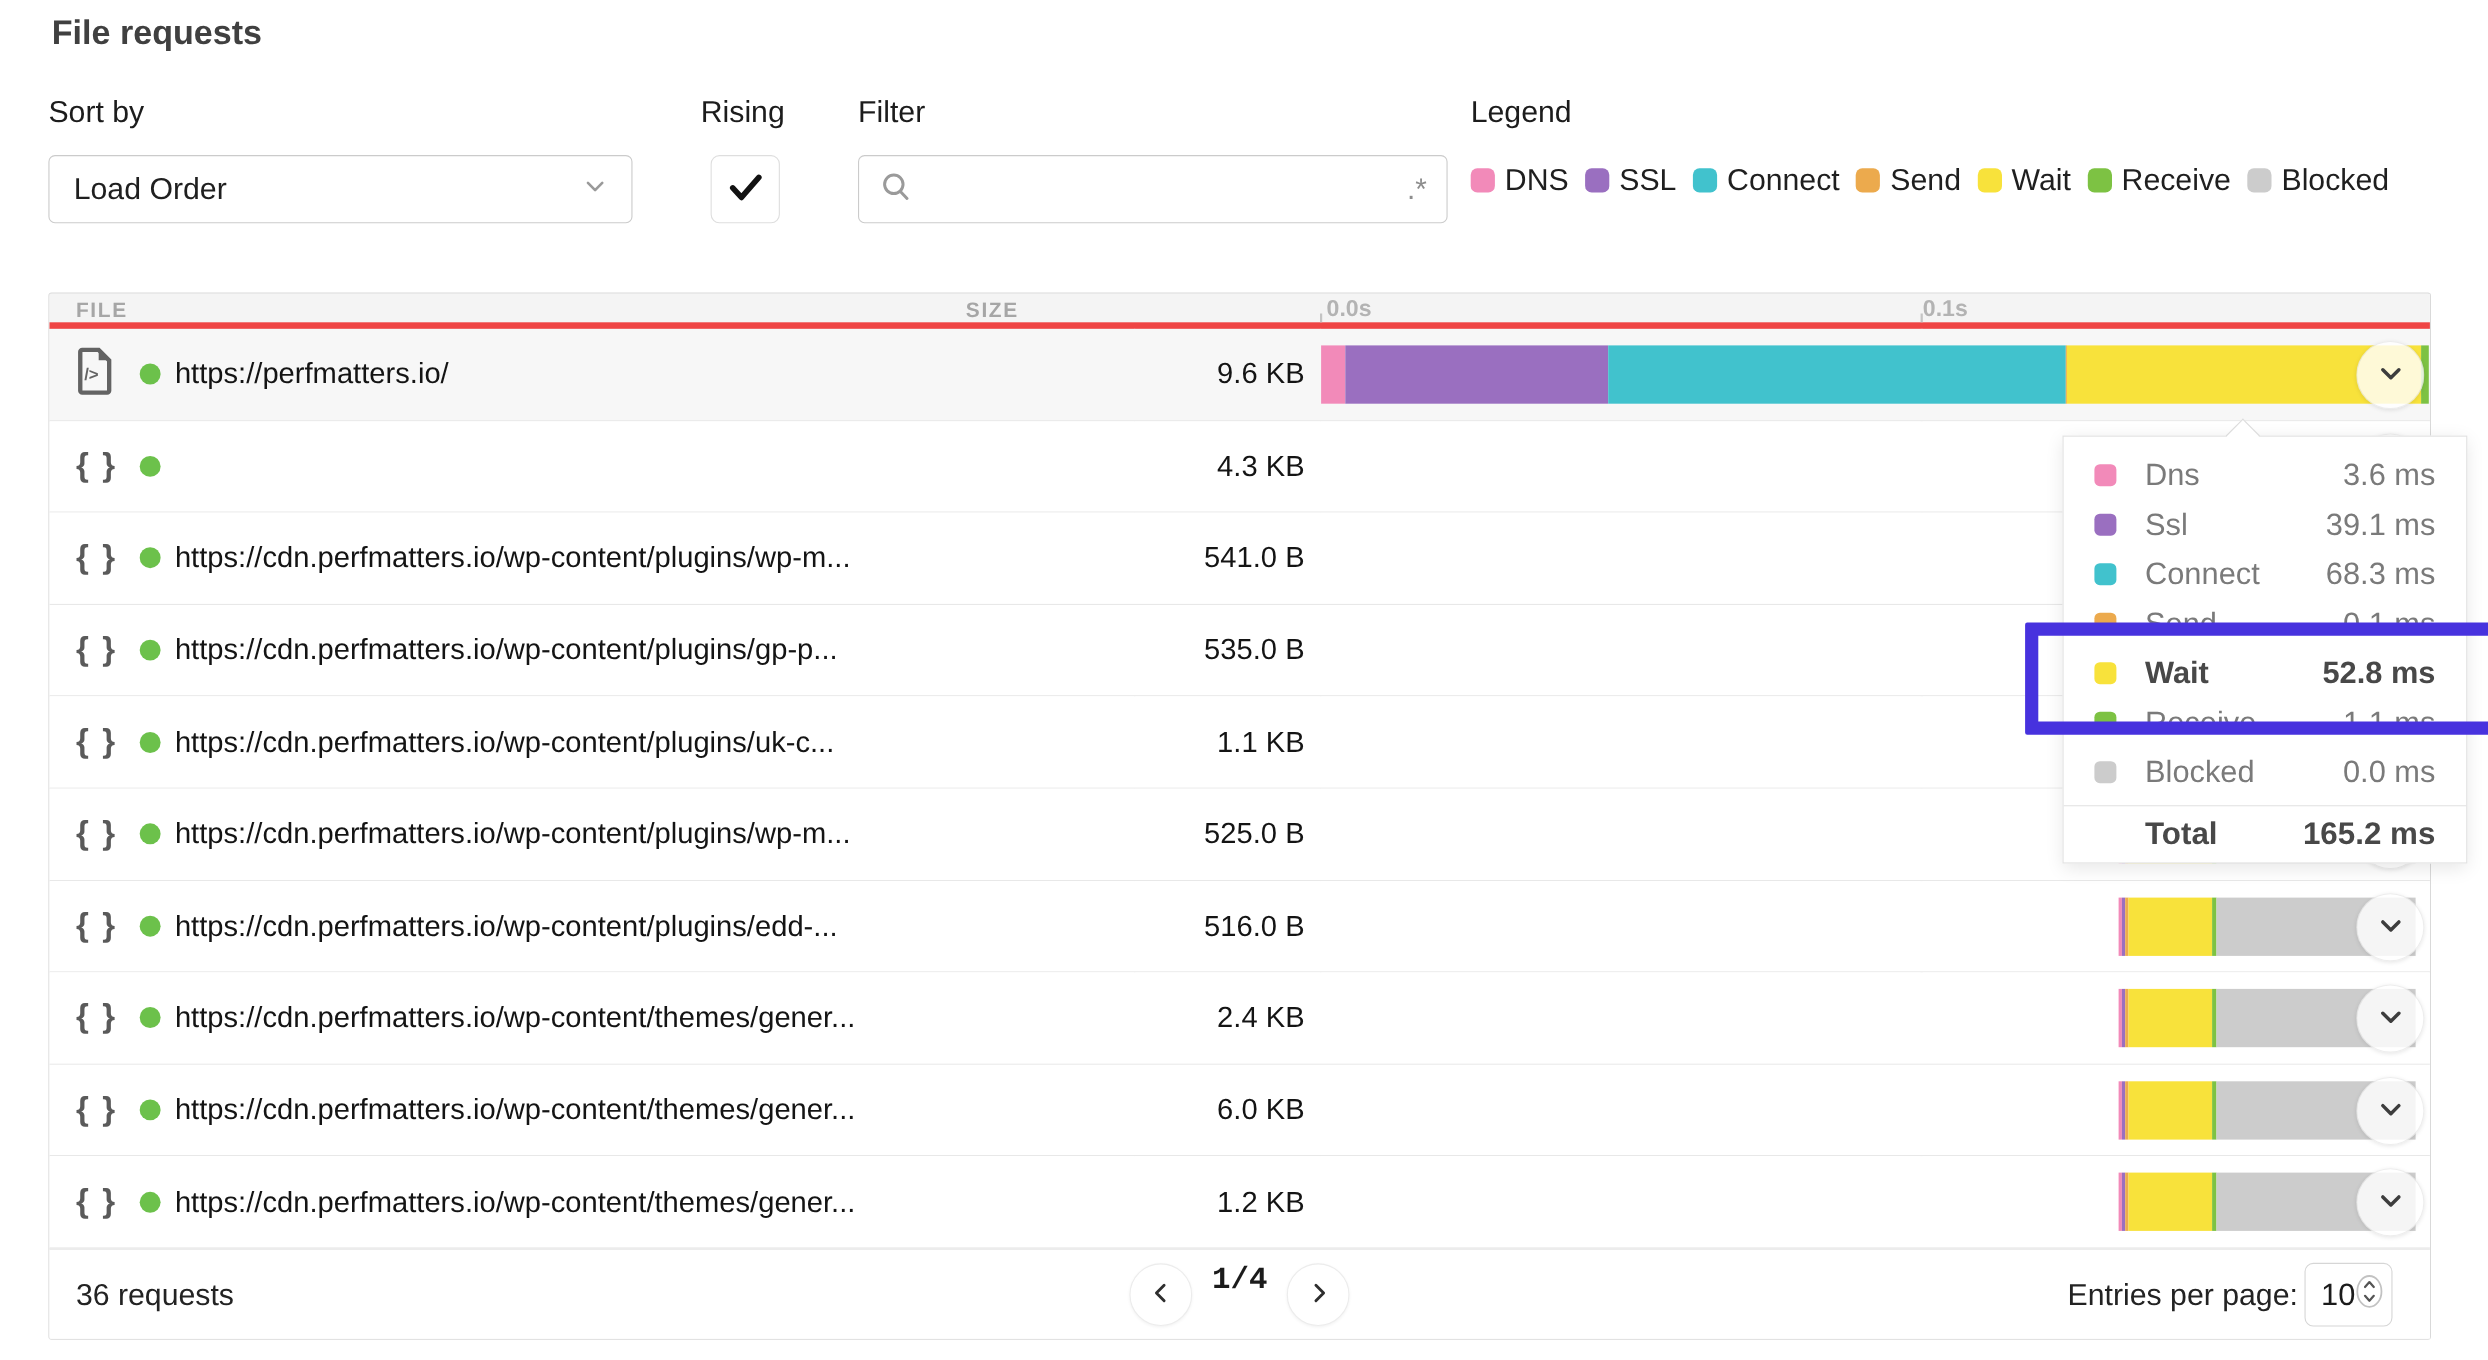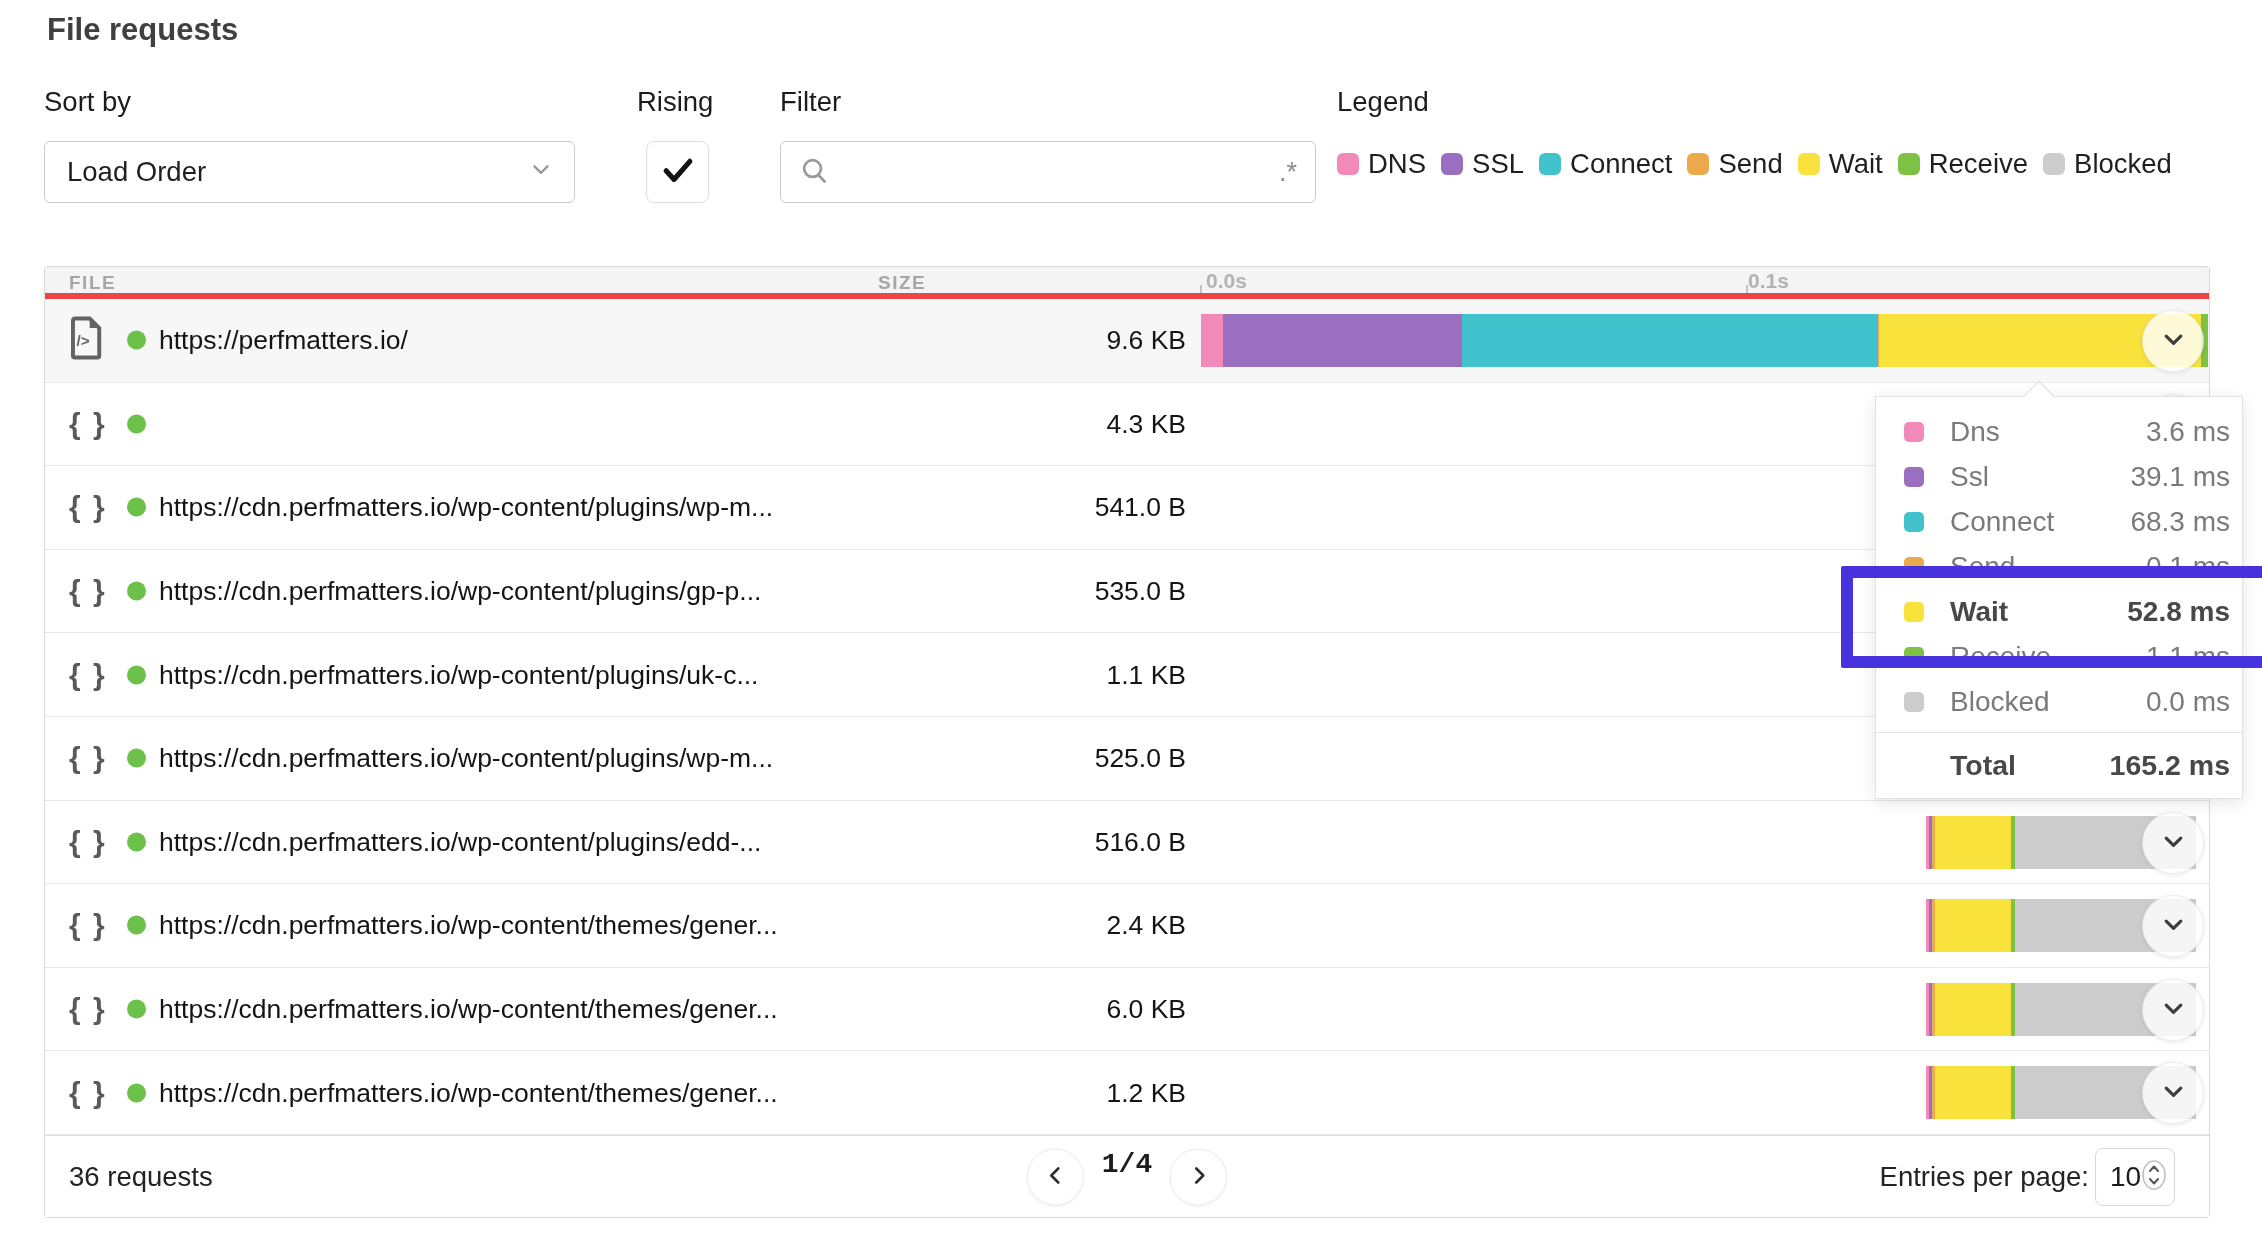--- a/index.html
+++ b/index.html
@@ -80,23 +80,23 @@
   .epp-box .val { font-size:28px; color:#1b1b1b; flex:1; }
 
   
   .tooltip { left:1875px; top:396px; width:368px; background:#fff; border:1px solid #e2e2e2;
              box-shadow:0 4px 16px rgba(0,0,0,0.10); z-index:30; padding:12px 0 0 0; }
   .tt-caret { position:absolute; left:152px; top:-12px; width:22px; height:22px; background:#fff;
               transform:rotate(45deg); border-left:1px solid #dcdcdc; border-top:1px solid #dcdcdc; }
   .tt-row { height:45px; display:flex; align-items:center; }
   .tt-sq { width:20px; height:20px; border-radius:5px; margin-left:28px; flex:none; }
   .tt-label { margin-left:26px; font-size:28px; color:#7a7a7a; }
-  .tt-val { margin-left:auto; margin-right:12px; font-size:28px; color:#7a7a7a; }
+  .tt-val { margin-left:auto; margin-right:28px; font-size:28px; color:#7a7a7a; }
   .tt-row.em .tt-label, .tt-row.em .tt-val { color:#484848; font-weight:700; }
-  .tt-total { border-top:1px solid #e3e3e3; margin-top:8px; height:66px; display:flex;
+  .tt-total { border-top:1px solid #e3e3e3; margin-top:8px; height:52px; display:flex;
               align-items:center; }
   .tt-total .tt-label, .tt-total .tt-val { color:#484848; font-weight:700; font-size:28.5px; }
   .tt-total .tt-label { margin-left:74px; }
 
   .highlight-box { left:1841px; top:566px; width:434px; height:102px; border:12px solid #4732de;
                    border-radius:2px; z-index:40; pointer-events:none; }
 
   .doc-svg text { font-family:"Liberation Sans", sans-serif; }
 </style>
 </head>

